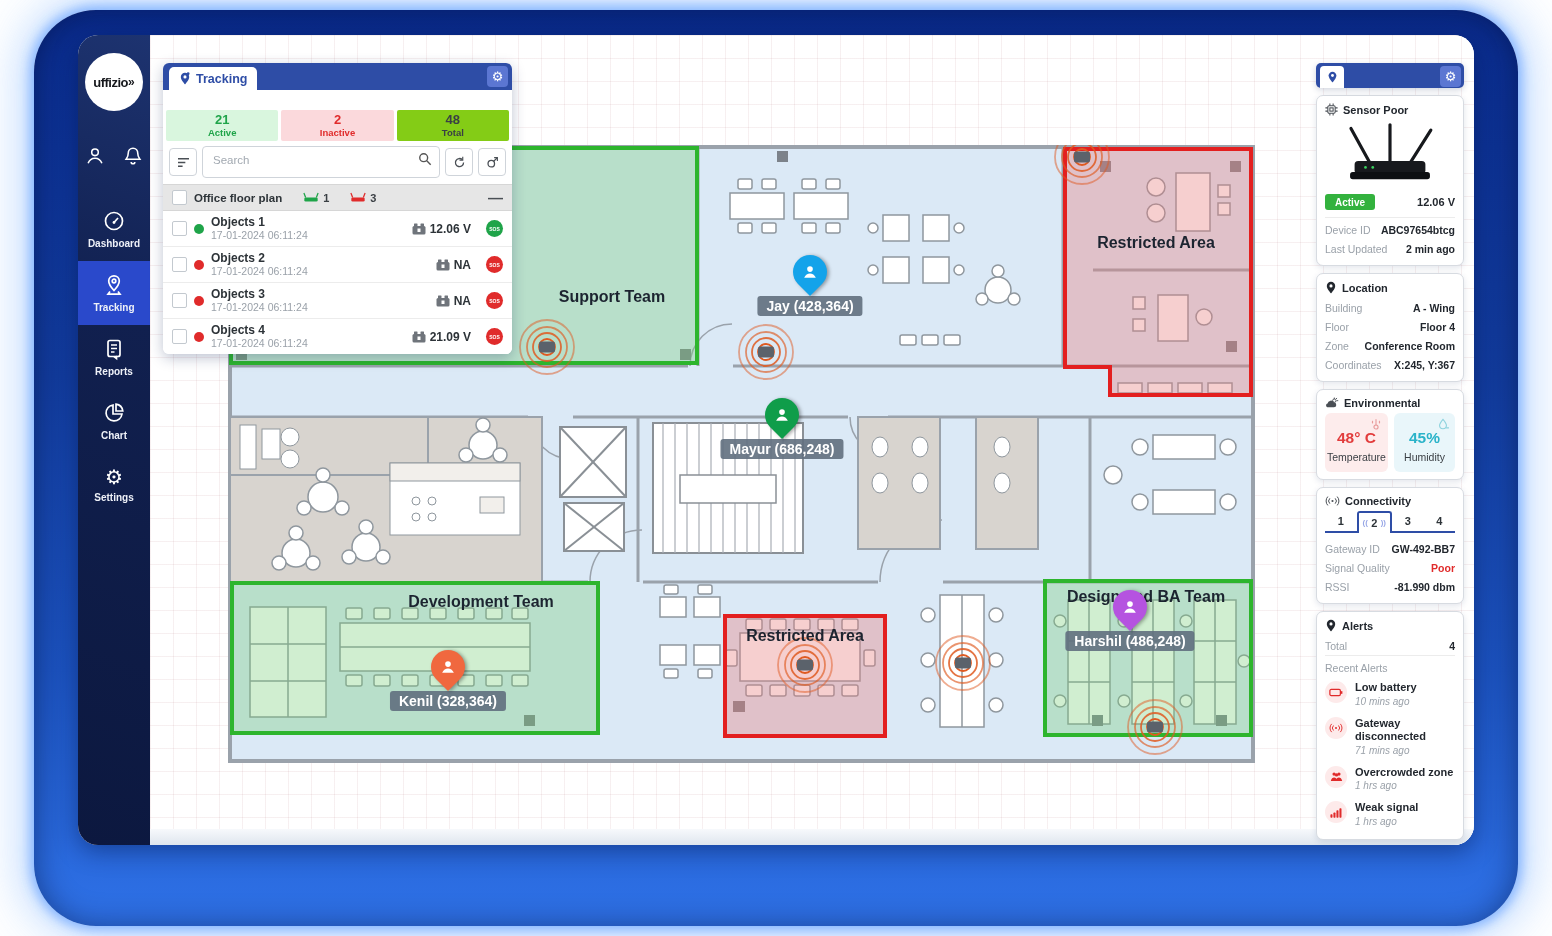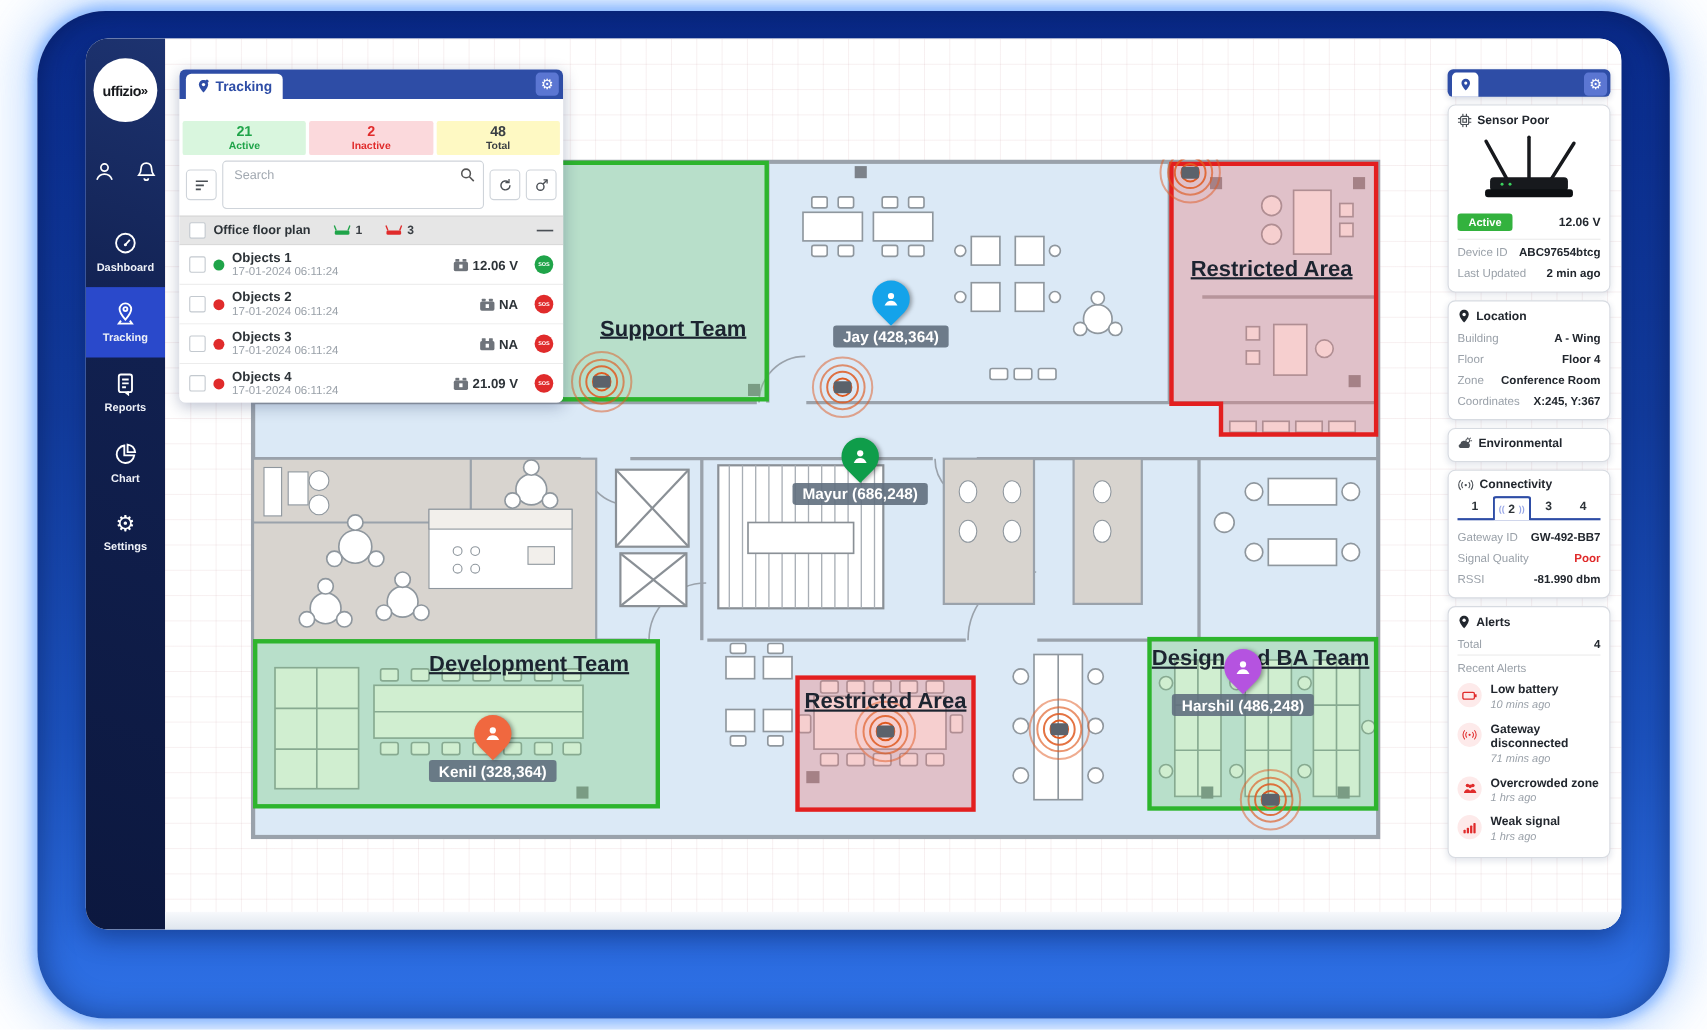--- a/index.html
+++ b/index.html
@@ -35,22 +35,22 @@
   
   .canvas{position:absolute;left:72px;right:0;top:0;bottom:0;background-color:#fff;
      background-image:linear-gradient(rgba(205,160,165,.16) 1px,transparent 1px),
                       linear-gradient(90deg,rgba(205,160,165,.16) 1px,transparent 1px);
      background-size:23px 23px;}
   .bottom-strip{position:absolute;left:0;right:0;bottom:0;height:16px;
      background:linear-gradient(#f7f9fc,#dfe6ee);z-index:2;}
 
   .fp{position:absolute;left:78px;top:110px;width:1027px;height:618px;z-index:5;}
 
-  .zone-label{position:absolute;transform:translateX(-50%);font-size:20px;font-weight:700;
-              color:#1c2430;z-index:20;white-space:nowrap;text-decoration:underline;}
+  .zone-label{position:absolute;transform:translateX(-50%);font-size:16px;font-weight:700;
+              color:#1c2430;z-index:20;white-space:nowrap;}
   .marker{position:absolute;z-index:30;}
   .pin{position:absolute;left:-17px;width:34px;height:34px;border-radius:50% 50% 50% 0;
        transform:rotate(-45deg);box-shadow:1px 2px 4px rgba(0,0,0,.35);
        display:flex;align-items:center;justify-content:center;}
   .pin svg{transform:rotate(45deg);}
   .pt-label{position:absolute;transform:translateX(-50%);background:rgba(96,111,126,.9);
             color:#fff;padding:2px 9px;border-radius:3px;font-size:14px;font-weight:600;
             white-space:nowrap;z-index:29;}
 
   
@@ -62,26 +62,26 @@
             font-weight:700;color:#2e4da6;}
   .head-gear{position:absolute;right:4px;top:3px;width:21px;height:21px;background:#5b76d2;
              border-radius:4px;color:#fff;display:flex;align-items:center;justify-content:center;
              font-size:13px;cursor:pointer;}
   .stats{display:grid;grid-template-columns:1fr 1fr 1fr;gap:3px;padding:20px 3px 3px;}
   .stat{text-align:center;padding:2px 0 3px;border-radius:2px;cursor:pointer;}
   .stat .v{font-size:13px;font-weight:700;}
   .stat .l{font-size:9.5px;font-weight:600;}
   .stat.active-s{background:#d9f6de;color:#1fa449;}
   .stat.inactive-s{background:#fbd9dc;color:#e02b2b;}
-  .stat.total-s{background:#fef9c3;color:#3a3f44;}
+  .stat.total-s{background:#84cc16;color:#3a3f44;}
   .search-row{display:flex;gap:5px;padding:2px 6px 6px;align-items:center;}
   .btn-sq{width:26px;height:26px;border:1px solid #cfd4da;border-radius:4px;background:#fff;
           display:flex;align-items:center;justify-content:center;cursor:pointer;flex:none;}
   .search-box{flex:1;position:relative;border:1px solid #cfd4da;border-radius:4px;height:26px;
-              display:flex;align-items:center;padding:0 26px 16px 8px;background:#fff;}
+              display:flex;align-items:center;padding:0 26px 4px 8px;background:#fff;}
   .search-box input{border:0;outline:0;width:100%;font-size:11.5px;color:#555;
                     font-family:"Liberation Sans",sans-serif;}
   .search-box input::placeholder{color:#a2a9b1;}
   .search-box .mag{position:absolute;right:7px;top:5px;}
   .group-row{height:25px;background:#e6e6e6;border-top:1px solid #d6d6d6;border-bottom:1px solid #d6d6d6;
              display:flex;align-items:center;gap:7px;padding:0 9px;}
   .group-row .gname{font-size:11.5px;font-weight:700;color:#2d3338;}
   .gcount{display:flex;align-items:center;gap:4px;font-size:11px;font-weight:600;color:#3a3f44;margin-left:14px;}
   .collapse{margin-left:auto;font-size:15px;color:#4a4f55;font-weight:700;cursor:pointer;line-height:1;}
   .chk{width:13px;height:13px;border:1px solid #c3c9cf;border-radius:2px;background:#fff;flex:none;cursor:pointer;}
@@ -805,20 +805,39 @@
 
       <div class="card">
         <div class="card-title">
           <svg width="14" height="12" viewBox="0 0 18 14" fill="none" stroke="#4a4f55" stroke-width="1.2">
               <circle cx="12" cy="4" r="2.2"></circle>
               <path d="M12 0.5v1M15.5 4h1M14.4 1.6l.7-.7" stroke-linecap="round"></path>
               <path d="M3 12.5h8.5a3 3 0 0 0 0-6 4.3 4.3 0 0 0-8.2 1.2A2.5 2.5 0 0 0 3 12.5z" fill="#4a4f55" stroke="none"></path>
             </svg>
           <span>Environmental</span>
         </div>
+        <div class="env-grid">
+          <div class="tile temp">
+            <svg class="corner" width="12" height="12" viewBox="0 0 14 14" fill="none" stroke="#e89a9a" stroke-width="1.3">
+                <path d="M7 1.5v7"></path>
+                <circle cx="7" cy="10.5" r="2.4"></circle>
+                <path d="M10.5 3.5c1 .5 1 2 0 2.5M3.5 3.5c-1 .5-1 2 0 2.5"></path>
+              </svg>
+            <div class="big">48° C</div>
+            <div class="sub">Temperature</div>
+          </div>
+          <div class="tile hum">
+            <svg class="corner" width="12" height="12" viewBox="0 0 14 14" fill="none" stroke="#8fd3de" stroke-width="1.3">
+                <path d="M7 1.5C4.5 4.5 3 6.5 3 8.5a4 4 0 0 0 8 0c0-2-1.5-4-4-7z"></path>
+                <path d="M11 11.5h2.5" stroke-linecap="round"></path>
+              </svg>
+            <div class="big">45%</div>
+            <div class="sub">Humidity</div>
+          </div>
+        </div>
       </div>
 
       <div class="card">
         <div class="card-title">
           <svg width="15" height="10" viewBox="0 0 18 12" fill="none" stroke="#4a4f55" stroke-width="1.2">
               <circle cx="9" cy="6" r="1.3" fill="#4a4f55" stroke="none"></circle>
               <path d="M5.8 9.2a4.5 4.5 0 0 1 0-6.4M3.4 11.3a7.8 7.8 0 0 1 0-10.6M12.2 9.2a4.5 4.5 0 0 0 0-6.4M14.6 11.3a7.8 7.8 0 0 0 0-10.6"></path>
             </svg>
           <span>Connectivity</span>
         </div>

